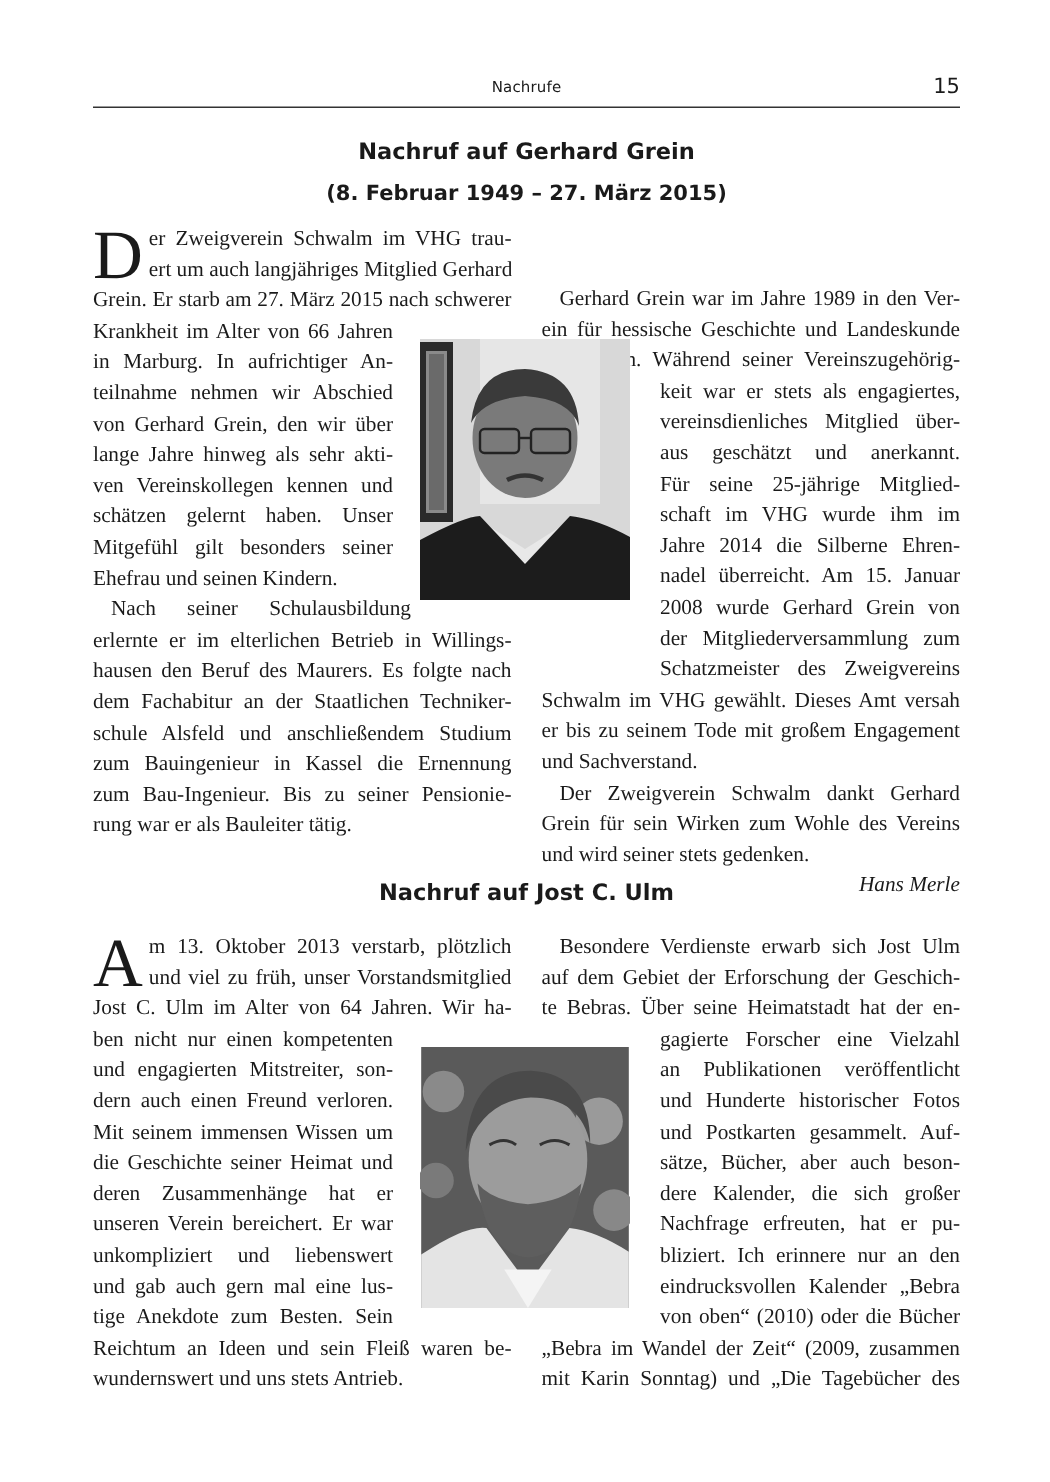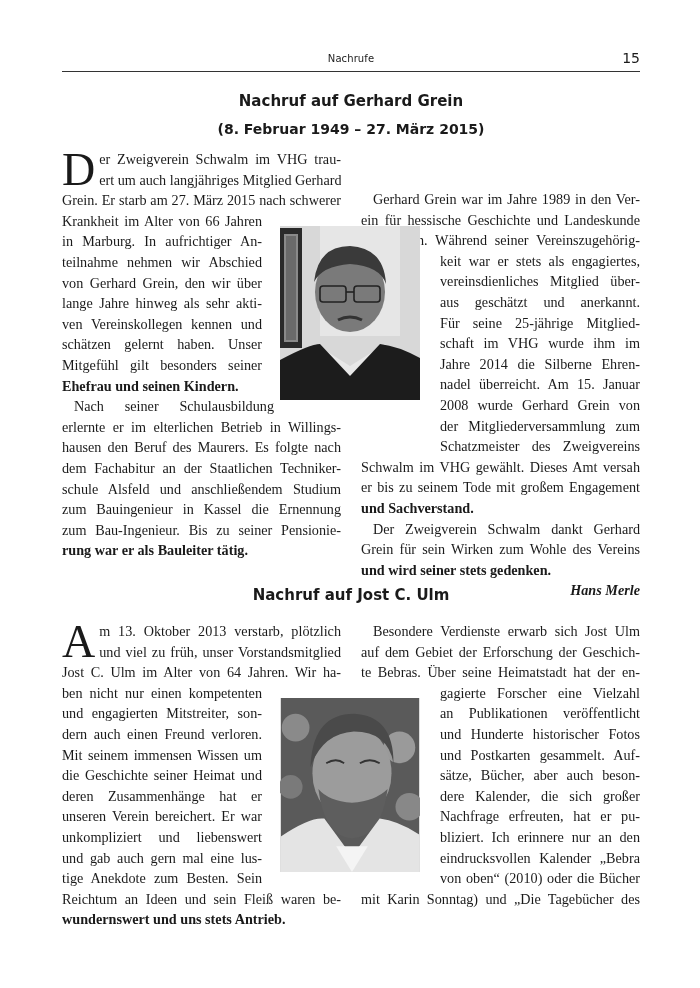--- a/index.html
+++ b/index.html
@@ -10,21 +10,21 @@
   .running-head { position:absolute; left:62px; top:50px; width:578px; height:22px;text-decoration:underline; }
   .running-title { position:absolute; left:0; right:0; top:3px; text-align:center; font-size:10px; letter-spacing:0.1px; }
   .page-num { position:absolute; right:0; top:0; font-size:14px; }
   .rule { position:absolute; left:62px; top:71px; width:578px; height:0; border-top:1px solid #333; }
 
   .h1 { position:absolute; left:62px; width:578px; text-align:center; font-weight:bold; font-size:15px; }
   .h2 { position:absolute; left:62px; width:578px; text-align:center; font-weight:bold; font-size:14px; }
 
   .col { position:absolute; width:279px; font-size:14.2px; line-height:20.6px; }
   .line { display:block; text-align:justify; text-align-last:justify; white-space:nowrap; overflow:hidden; }
-  .line.last { text-align-last:left;font-weight:bold; }
+  .line.last { text-align-last:left; }
   .line.ind { padding-left:12px; }
   .line.short { width:200px; }
   .line.shiftr { margin-left:79px; }
 
   .dropcap { float:left; font-size:46px; line-height:36px; margin:3px 4px 0 0; font-family:"Liberation Serif", serif; }
 
   .photo { position:absolute; left:280px; width:140px; height:174px; overflow:hidden; }
   .photo svg { display:block; width:100%; height:100%; }
 
   .signature { text-align:right; font-style:italic; }
@@ -132,20 +132,21 @@
     <span class="line short shiftr">gagierte Forscher eine Vielzahl</span>
     <span class="line short shiftr">an Publikationen veröffentlicht</span>
     <span class="line short shiftr">und Hunderte historischer Fotos</span>
     <span class="line short shiftr">und Postkarten gesammelt. Auf-</span>
     <span class="line short shiftr">sätze, Bücher, aber auch beson-</span>
     <span class="line short shiftr">dere Kalender, die sich großer</span>
     <span class="line short shiftr">Nachfrage erfreuten, hat er pu-</span>
     <span class="line short shiftr">bliziert. Ich erinnere nur an den</span>
     <span class="line short shiftr">eindrucksvollen Kalender „Bebra</span>
     <span class="line short shiftr">von oben“ (2010) oder die Bücher</span>
+    <span class="line">„Bebra im Wandel der Zeit“ (2009, zusammen</span>
     <span class="line">mit Karin Sonntag) und „Die Tagebücher des</span>
   </div>
 
 <div class="photo" style="top:698px;">
   <svg viewBox="0 0 140 176">
     <rect width="140" height="176" fill="#5a5a5a"></rect>
     <circle cx="15" cy="30" r="14" fill="#8a8a8a"></circle>
     <circle cx="120" cy="50" r="16" fill="#9a9a9a"></circle>
     <circle cx="130" cy="110" r="14" fill="#888"></circle>
     <circle cx="10" cy="90" r="12" fill="#7a7a7a"></circle>

